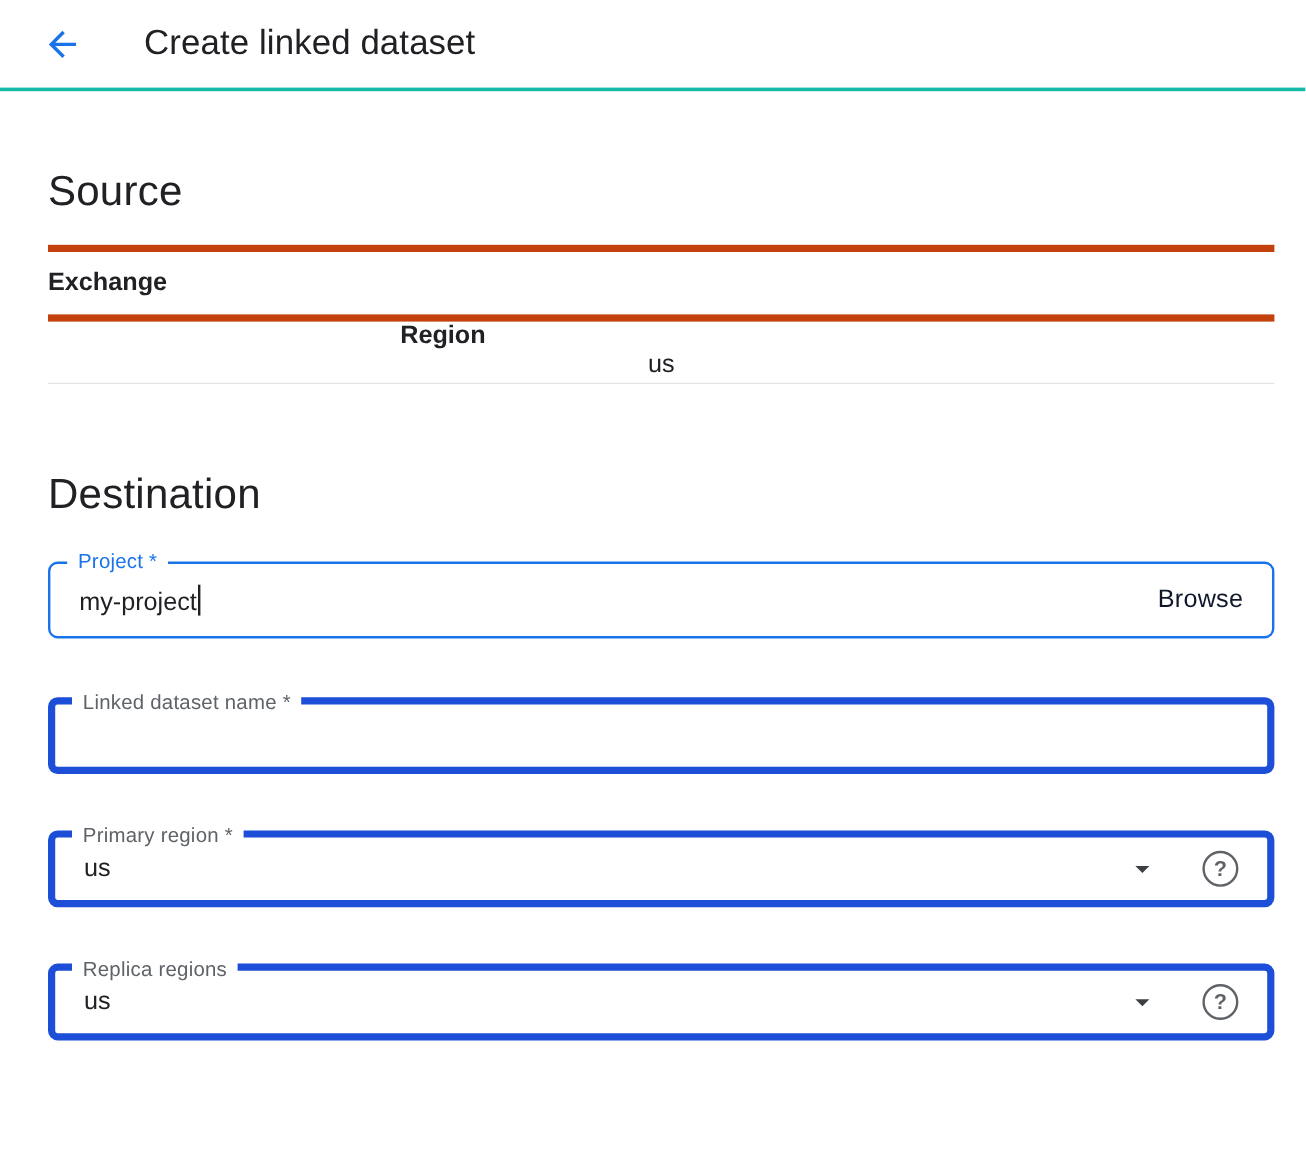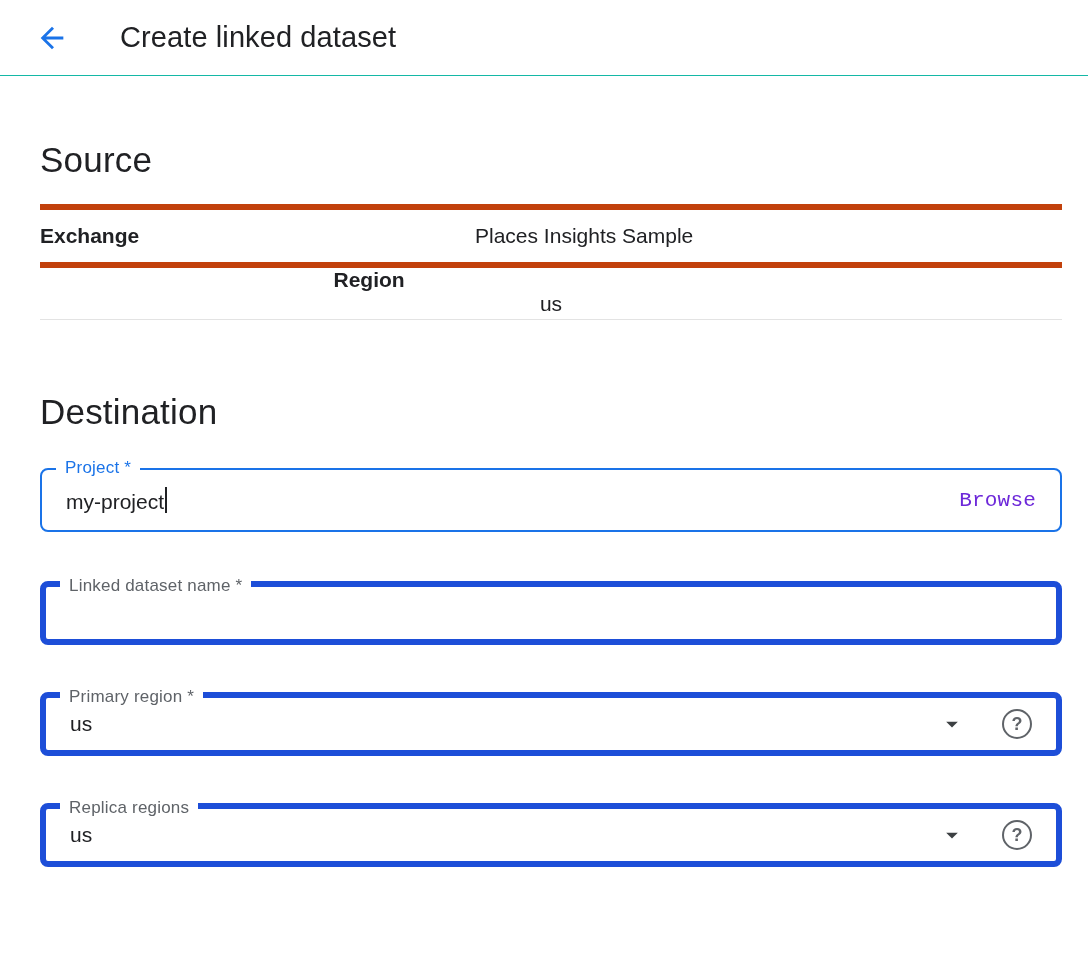--- a/index.html
+++ b/index.html
@@ -11,21 +11,21 @@
     color: #202124;
     overflow: hidden;
   }
 
   
   .header {
     display: flex;
     align-items: center;
     height: 76px;
     padding: 0 24px;
-    border-bottom: 1px solid #14b8a6;
+    border-bottom: 3px solid #14b8a6;
   }
   .back-btn {
     width: 48px;
     height: 48px;
     border: none;
     background: transparent;
     display: flex;
     align-items: center;
     justify-content: center;
     cursor: pointer;
@@ -102,23 +102,23 @@
   }
   .text-cursor {
     display: inline-block;
     width: 2px;
     height: 26px;
     background: #202124;
     vertical-align: text-bottom;
     margin-left: 1px;
   }
   .browse-btn {
-    font-family: Liberation Mono, monospace;
+    font-family: Liberation Sans, sans-serif;
     font-size: 21px;
-    color: #6d28d9;
+    color: #0f172a;
     background: none;
     border: none;
     cursor: pointer;
     padding: 0;
     letter-spacing: 0.2px;
   }
 
   .caret-wrap {
     display: flex;
     align-items: center;
@@ -156,21 +156,20 @@
   <h1 class="header-title">Create linked dataset</h1>
 </div>
 
 <div class="content">
 
   <h2 class="section-heading source-heading">Source</h2>
 
   <div class="rows">
     <div class="row">
       <div class="row-label">Exchange</div>
-      <div class="row-value">Places Insights Sample</div>
     </div>
     <div class="row">
       <div class="row-label">Region</div>
       <div class="row-value">us</div>
     </div>
   </div>
 
   <h2 class="section-heading dest-heading">Destination</h2>
 
   <div class="field focused">

